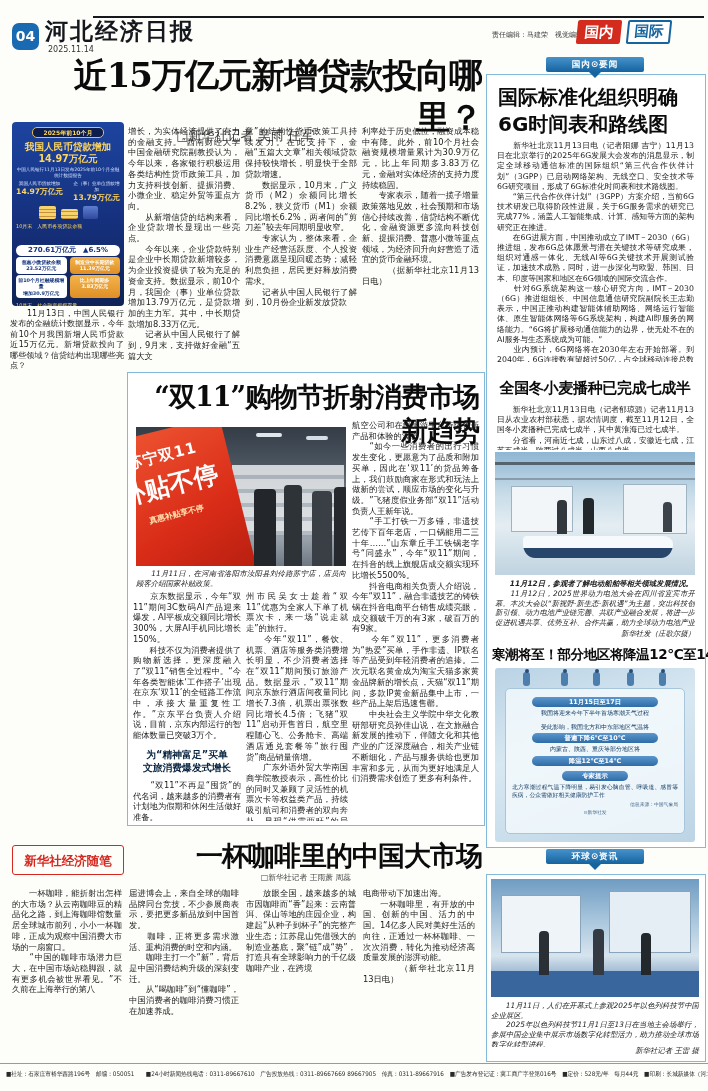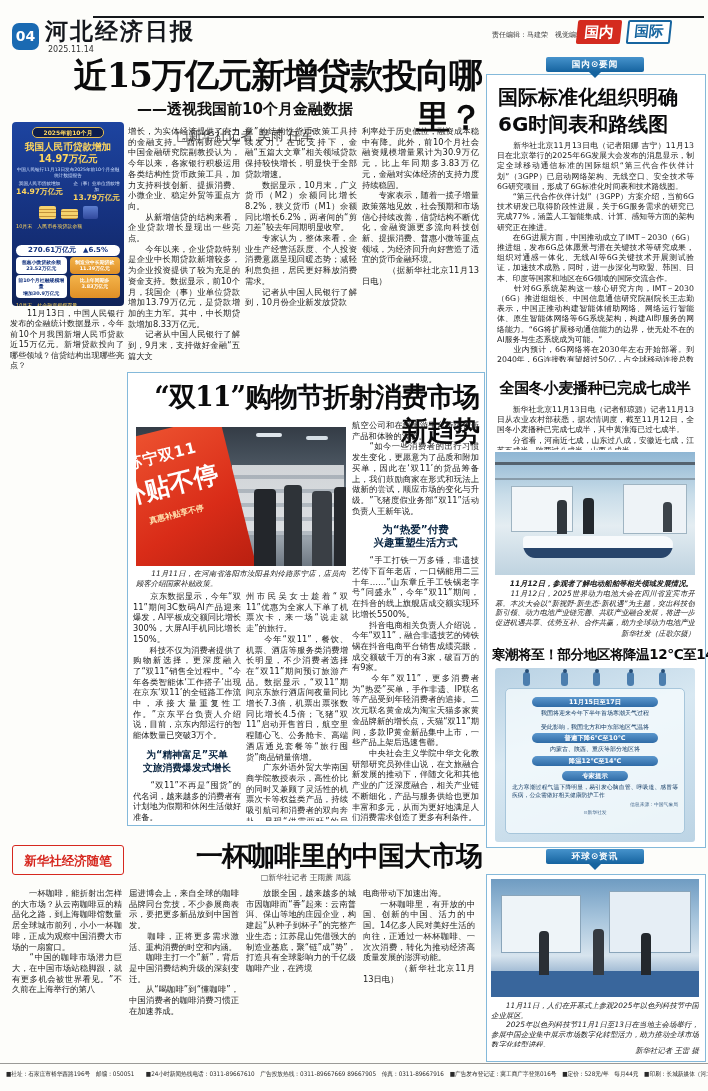--- a/index.html
+++ b/index.html
@@ -77,21 +77,20 @@
               color:#fff;font-weight:bold;font-size:14px;line-height:27px;text-align:center">04</div>
   <div class="abs serif" style="left:45px;top:16px;font-size:23px;font-weight:900;
               letter-spacing:2px;color:#14171c">河北经济日报</div>
   <div class="abs" style="left:48px;top:45px;font-size:8px;color:#333">2025.11.14</div>
   <div class="abs" style="left:492px;top:30px;font-size:7px;color:#3a3a3a">责任编辑：马建荣　视觉编辑：张飞宇</div>
   <div class="abs badge-tab" style="left:577px;top:20px;width:44px;background:#d42b1f;color:#fff">国内</div>
   <div class="abs badge-tab" style="left:627px;top:20px;width:44px;background:#fff;color:#17659f;
               border:2.5px solid #17659f;box-sizing:border-box;line-height:19px">国际</div>
 
   <div class="abs headline serif" style="left:8px;top:54px;width:474px;font-size:34px;line-height:42px">近15万亿元新增贷款投向哪里？</div>
-  <div class="abs" style="left:8px;top:100px;width:474px;text-align:center;font-size:15px;font-weight:bold">——透视我国前10个月金融数据</div>
   <div class="abs" style="left:8px;top:127px;width:474px;text-align:center;font-size:13px;color:#444">□新华社记者 吴雨 任军</div>
 
   <div class="abs il" style="left:12px;top:122px;width:112px;height:184px">
     <div class="il-badge">2025年前10个月</div>
     <div class="il-title pre">我国人民币贷款增加
 14.97万亿元</div>
     <div class="il-note">中国人民银行11月13日发布2025年前10个月金融统计数据报告</div>
     <div class="il-stats">
       <div class="il-stat">
         <div class="l">我国人民币贷款增加</div>
@@ -170,22 +169,20 @@
 文旅消费爆发式增长</div>
     <div class="body-text" style="height:auto">　　“双11”不再是“囤货”的代名词，越来越多的消费者有计划地为假期和休闲生活做好准备。
 　　“没想到‘双11’最便宜的是机票，单人往返居然才1000元。”广</div>
   </div>
   <div class="abs body-text" style="left:246px;top:591px;width:102px;height:230px">州市民吴女士趁着“双11”优惠为全家人下单了机票次卡，来一场“说走就走”的旅行。
 　　今年“双11”，餐饮、机票、酒店等服务类消费增长明显，不少消费者选择在“双11”期间预订旅游产品。数据显示，“双11”期间京东旅行酒店间夜量同比增长7.3倍，机票出票张数同比增长4.5倍；飞猪“双11”启动开售首日，航空里程随心飞、公务舱卡、高端酒店通兑套餐等“旅行囤货”商品销量倍增。
 　　广东外语外贸大学南国商学院教授表示，高性价比的同时又兼顾了灵活性的机票次卡等权益类产品，持续吸引航司和消费者的双向奔赴，显现“供需两旺”的局面。这说明，契合了年轻一代消费者的权益机票产品设计思路和消费模式，已成为</div>
   <div class="abs" style="left:352px;top:420px;width:127px;height:401px;overflow:hidden">
     <div class="body-text" style="height:auto">航空公司和在线旅游平台持续创新产品和体验的常态。
 　　“如今一些消费者的出行习惯发生变化，更愿意为了品质和附加买单，因此在‘双11’的货品筹备上，我们鼓励商家在形式和玩法上做新的尝试，顺应市场的变化与升级。”飞猪度假业务部“双11”活动负责人王新年说。</div>
-    <div class="subhead" style="font-size:10.5px">为“热爱”付费
-兴趣重塑生活方式</div>
     <div class="body-text" style="height:auto">　　“手工打铁一万多锤，非遗技艺传下百年老店，一口锅能用二三十年……”山东章丘手工铁锅老字号“同盛永”，今年“双11”期间，在抖音的线上旗舰店成交额实现环比增长5500%。
 　　抖音电商相关负责人介绍说，今年“双11”，融合非遗技艺的铸铁锅在抖音电商平台销售成绩亮眼，成交额破千万的有3家，破百万的有9家。
 　　今年“双11”，更多消费者为“热爱”买单，手作非遗、IP联名等产品受到年轻消费者的追捧。二次元联名黄金成为淘宝天猫多家黄金品牌新的增长点，天猫“双11”期间，多款IP黄金新品集中上市，一些产品上架后迅速售罄。
 　　中央社会主义学院中华文化教研部研究员孙佳山说，在文旅融合新发展的推动下，伴随文化和其他产业的广泛深度融合，相关产业链不断细化，产品与服务供给也更加丰富和多元，从而为更好地满足人们消费需求创造了更多有利条件。</div>
   </div>
 
   <div class="abs box" style="left:486px;top:74px;width:218px;height:772px"></div>
   <div class="abs ribbon" style="left:546px;top:57px;width:98px">国内⊙要闻</div>
 
   <div class="abs pre" style="left:498px;top:84px;width:196px;font-size:20px;line-height:27px;font-weight:900;color:#0b0b0c">国际标准化组织明确

